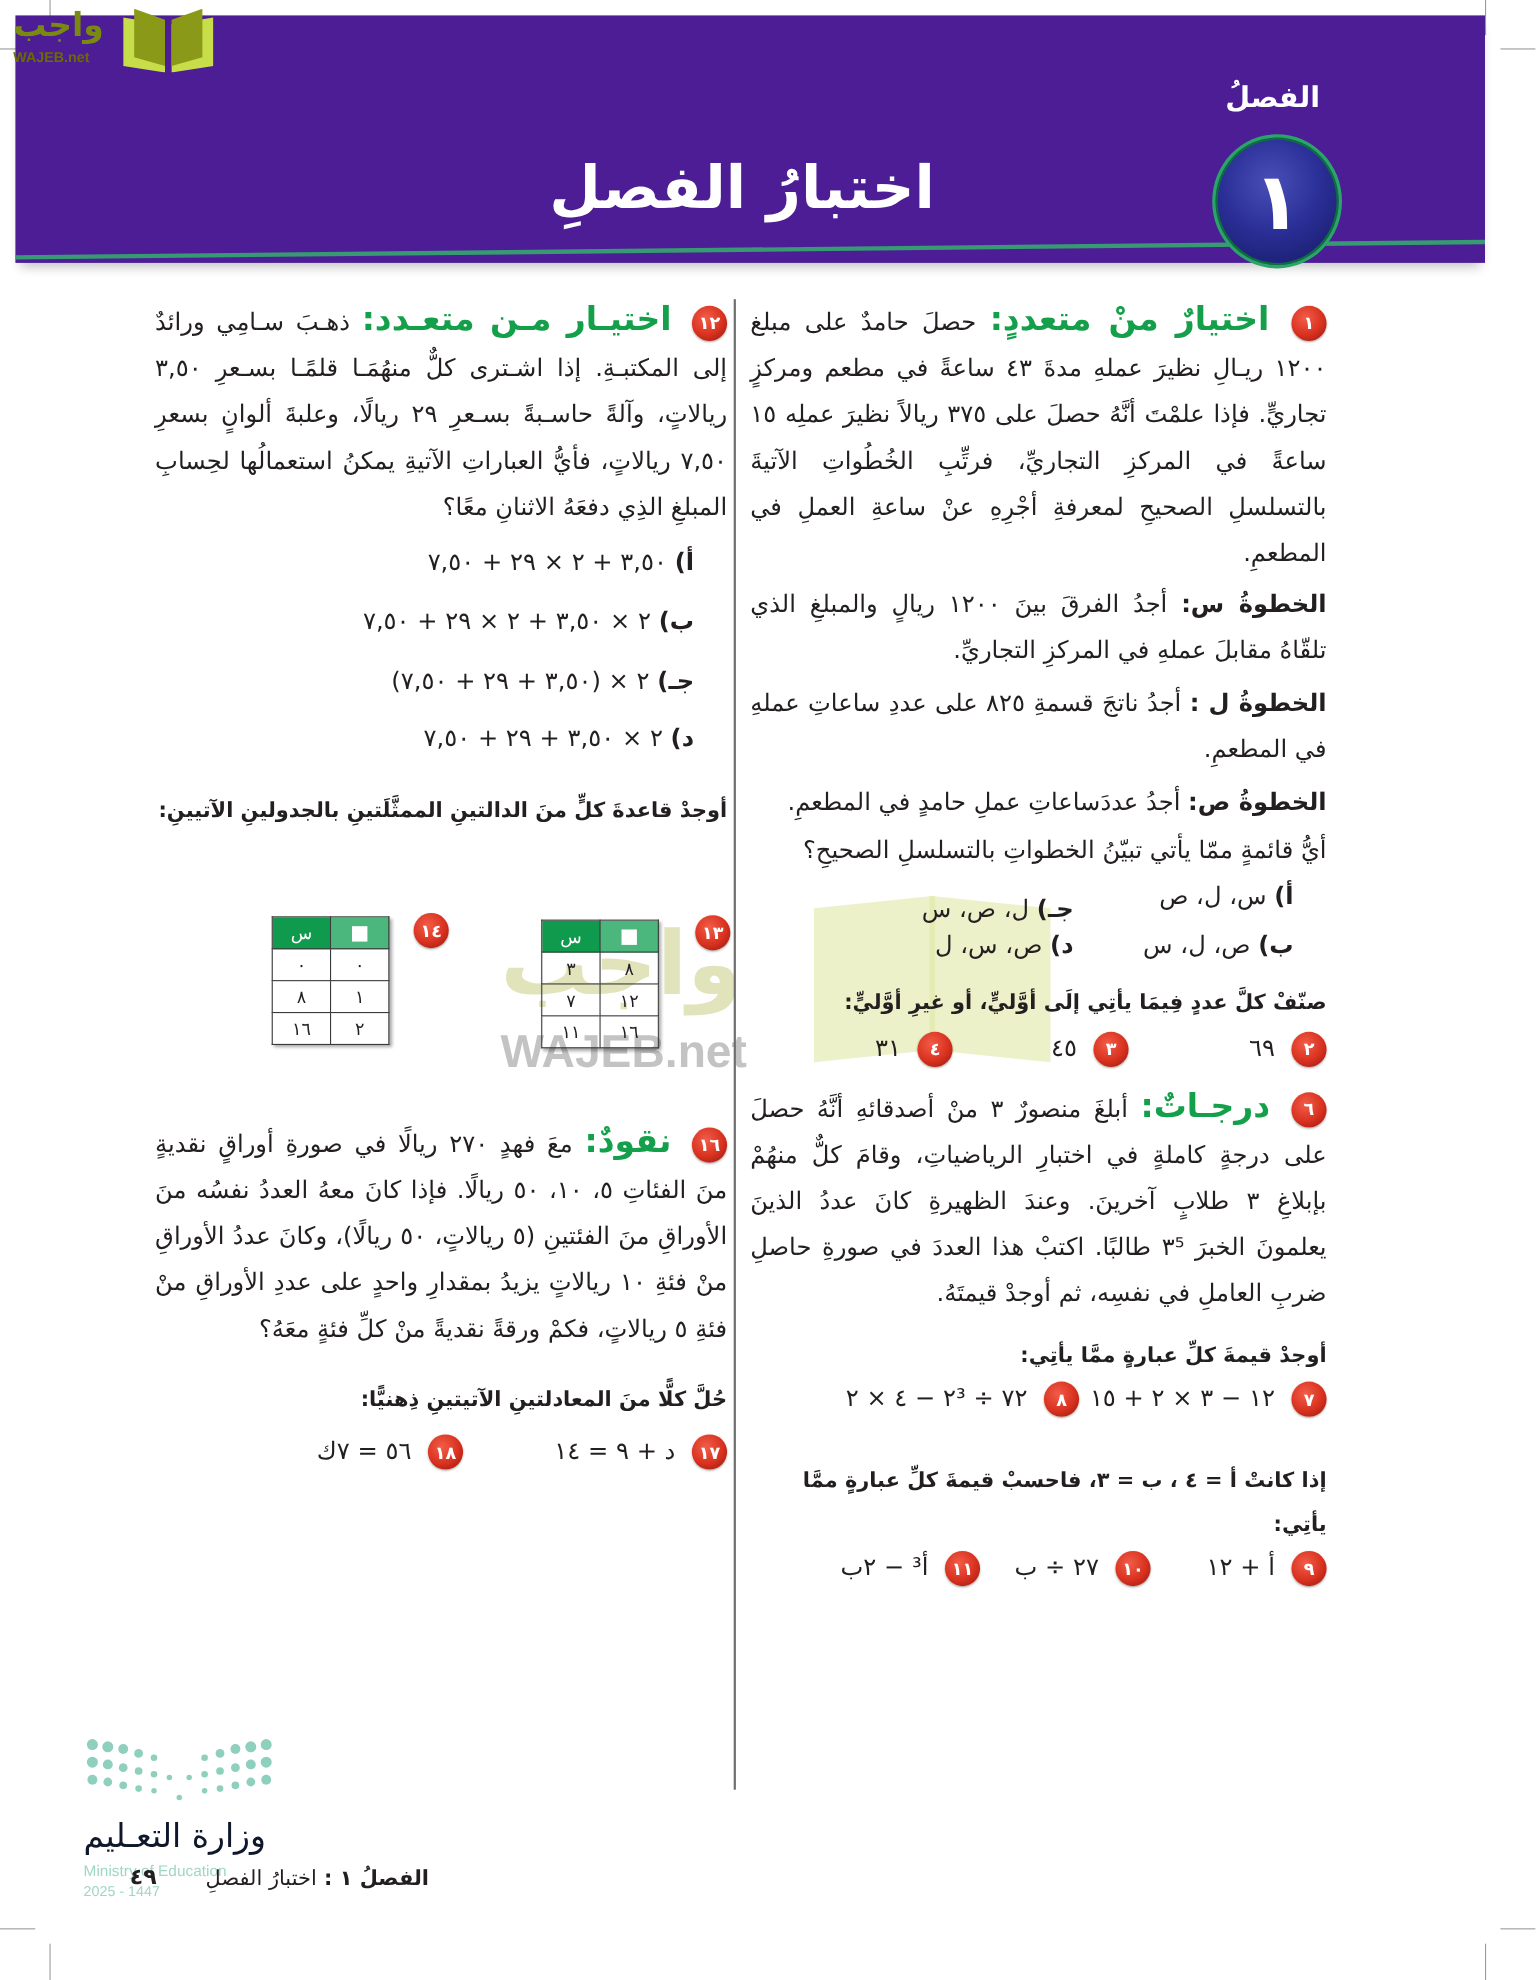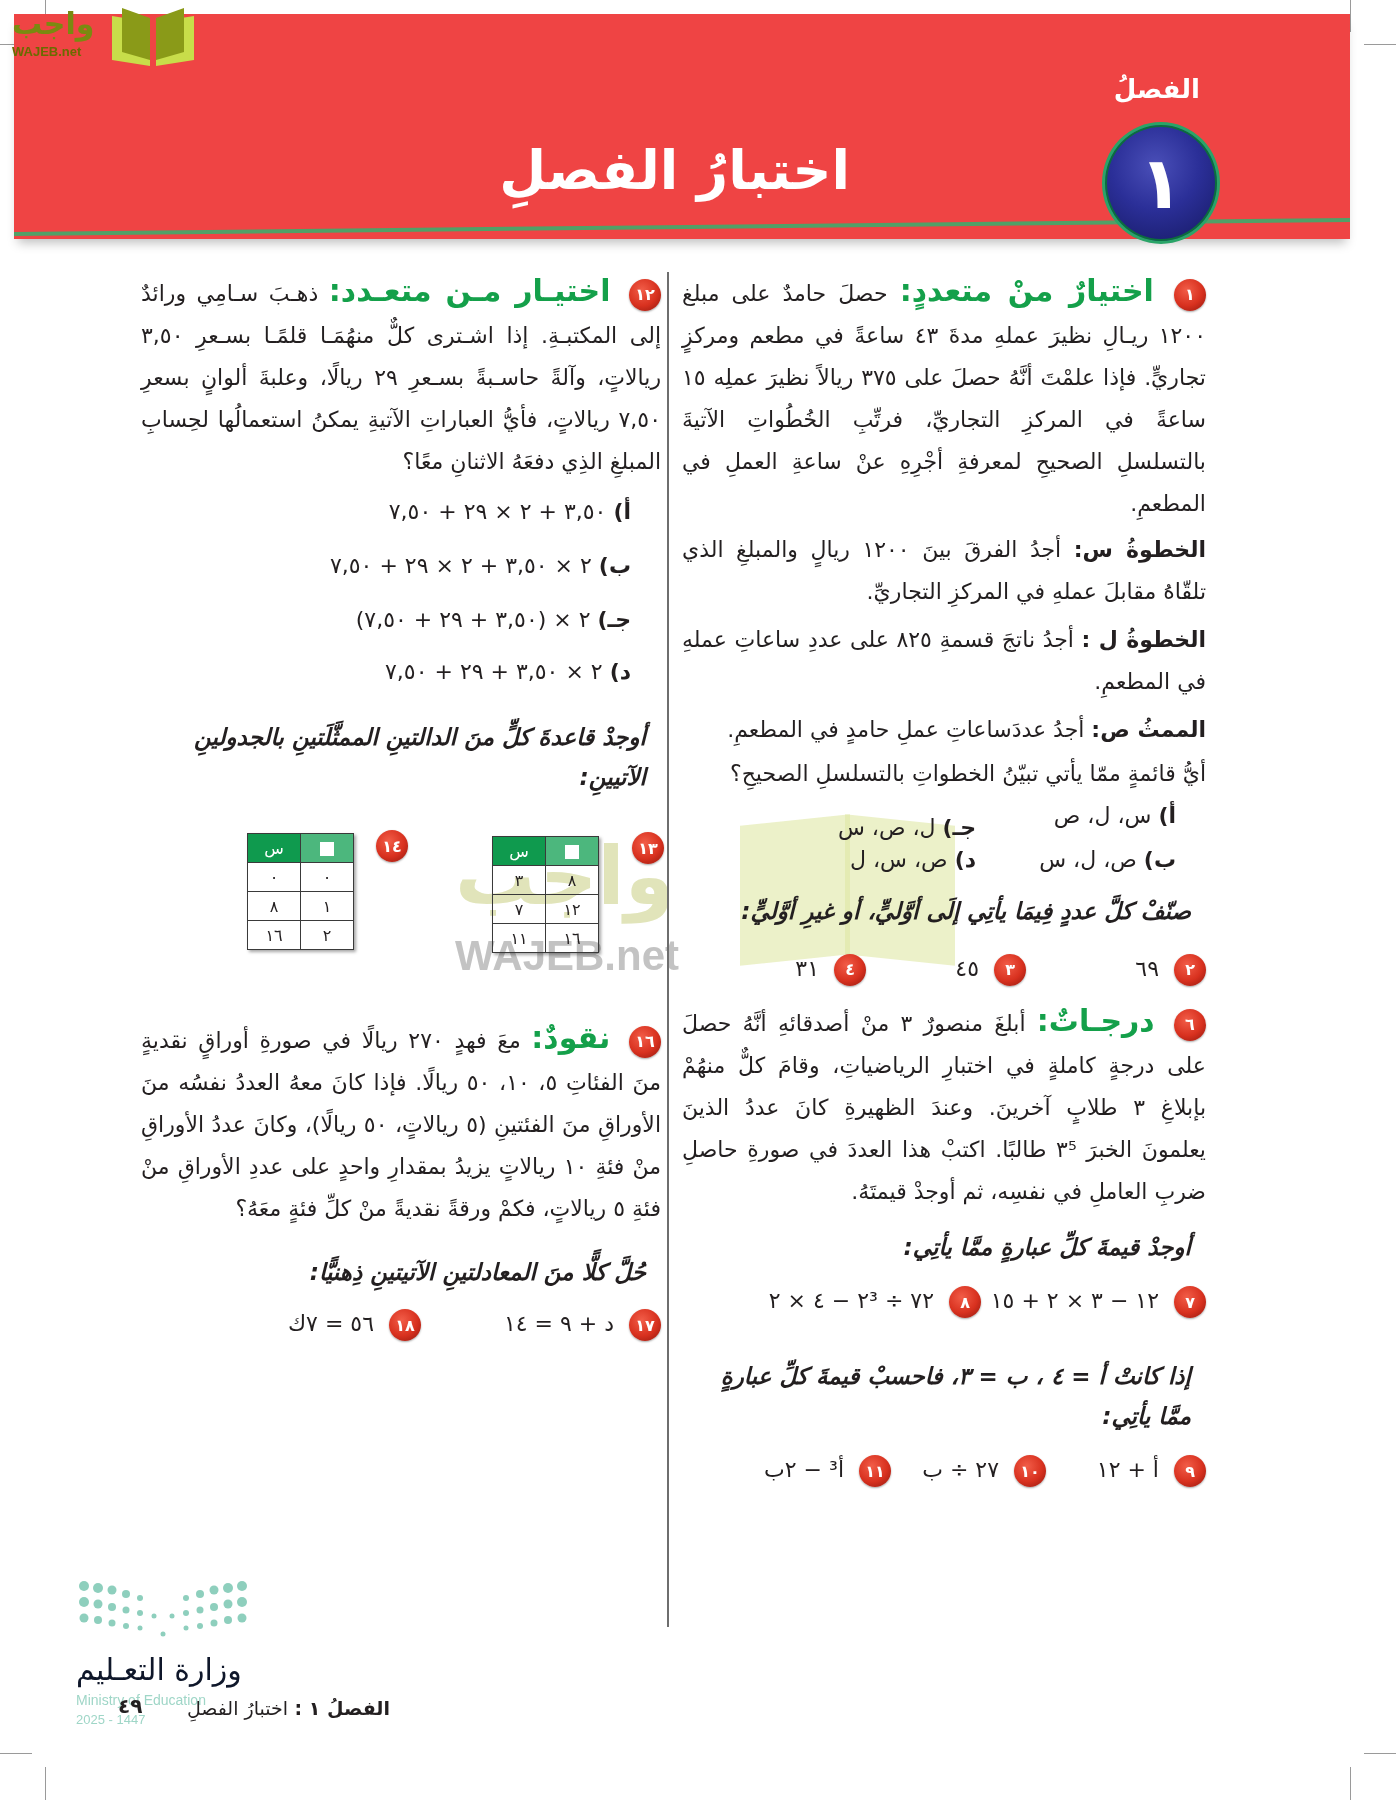--- a/index.html
+++ b/index.html
@@ -7,21 +7,21 @@
     width:1396px; height:1800px; position:relative; overflow:hidden;
     background:#ffffff;
     font-family:"DejaVu Sans", sans-serif;
     color:#231f20;
   }
   .crop { position:absolute; background:#9a9a9a; }
 
   
   .banner {
     position:absolute; left:14px; top:14px; width:1336px; height:225px;
-    background:#ef4444;
+    background:#4c1d95;
     border-bottom-left-radius: 0 12px;
     box-shadow: 0 8px 10px -4px rgba(0,0,0,0.25);
   }
   .banner-stripe {
     position:absolute; left:0; right:0; bottom:10px; height:4px;
     background:#35b06d; transform:skewY(-0.6deg); opacity:0.85;
   }
   .chapter-word {
     position:absolute; right:150px; top:60px; color:#ffffff;
     font-size:26px; font-weight:bold;
@@ -63,21 +63,21 @@
   .para { font-size:22px; line-height:42px; text-align:justify; margin:0; }
   .num {
     display:inline-flex; align-items:center; justify-content:center;
     width:32px; height:32px; border-radius:50%;
     background: radial-gradient(circle at 40% 35%, #f25d48 0%, #d8311f 55%, #8f170e 100%);
     color:#ffffff; font-size:16px; font-weight:bold;
     box-shadow:0 1px 2px rgba(0,0,0,0.35);
     vertical-align:middle; margin-left:8px;
   }
   .tag { color:#14a04a; font-weight:bold; font-size:30px; }
-  .heading { font-weight:bold; font-size:23px; line-height:40px; margin:15px;font-style:italic; }
+  .heading { font-weight:bold; font-size:19px; line-height:40px; margin:0; }
   .step-label { font-weight:bold; }
 
   .abs { position:absolute; }
   .expr { font-size:22px; direction:rtl; }
   .choice-letter { font-weight:bold; }
 
   
   .ftable {
     position:absolute; border-collapse:collapse;
     box-shadow:2px 2px 3px rgba(0,0,0,0.35);
@@ -156,21 +156,21 @@
   </p>
   <p class="para" style="margin-top:4px;">
     <span class="step-label">الخطوةُ س:</span>
     <span>أجدُ الفرقَ بينَ ١٢٠٠ ريالٍ والمبلغِ الذي تلقّاهُ مقابلَ عملهِ في المركزِ التجاريِّ.</span>
   </p>
   <p class="para" style="margin-top:6px;">
     <span class="step-label">الخطوةُ ل :</span>
     <span>أجدُ ناتجَ قسمةِ ٨٢٥ على عددِ ساعاتِ عملهِ في المطعمِ.</span>
   </p>
   <p class="para" style="margin-top:6px;">
-    <span class="step-label">الممثُ ص:</span>
+    <span class="step-label">الخطوةُ ص:</span>
     <span>أجدُ عددَساعاتِ عملِ حامدٍ في المطعمِ.</span>
   </p>
   <p class="para" style="margin-top:2px;">أيُّ قائمةٍ ممّا يأتي تبيّنُ الخطواتِ بالتسلسلِ الصحيحِ؟</p>
   <div style="position:relative;height:88px;margin-right:30px;">
     <div class="abs para" style="right:0;top:0;">
       <span class="choice-letter">أ)</span>
       <span>س، ل، ص</span>
     </div>
     <div class="abs para" style="right:0;top:44px;">
       <span class="choice-letter">ب)</span>

